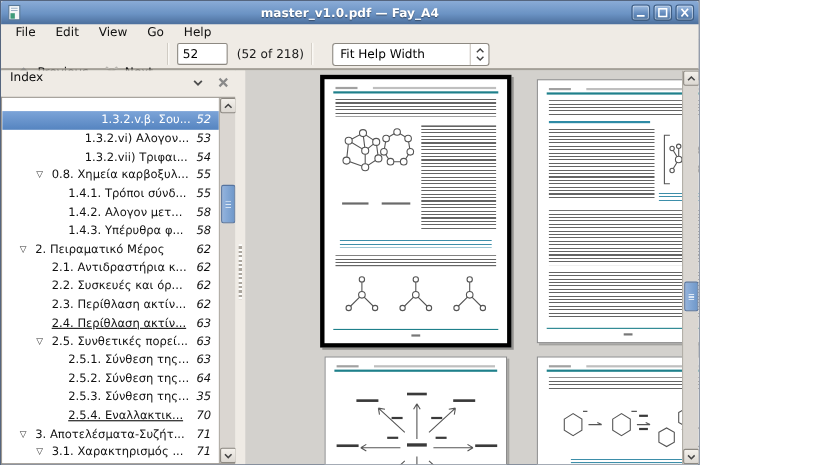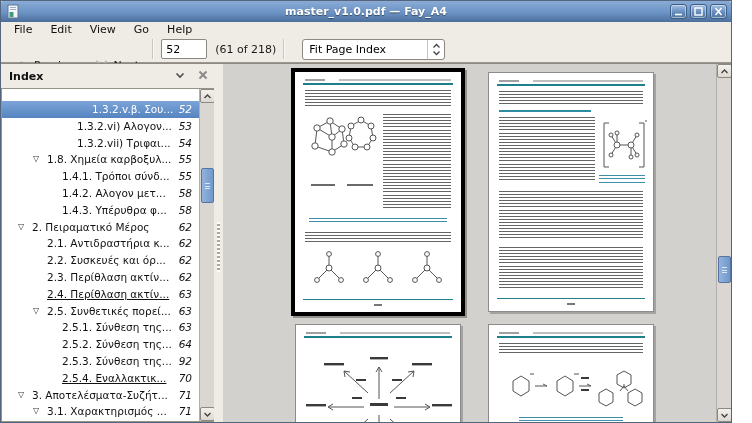--- a/index.html
+++ b/index.html
@@ -1,18 +1,18 @@
 <!DOCTYPE html>
 <html><head>
 <meta charset="utf-8">
 <style>
   * { margin:0; padding:0; box-sizing:border-box; }
   html,body { width:752px; height:423px; overflow:hidden;
     font-family:"DejaVu Sans", sans-serif; font-size:11px; }
-  #window { position:relative; width:732px; height:423px;
+  #window { position:relative; width:636px; height:423px;
     border:1px solid #55657e; background:#efebe5; display:flex; flex-direction:column; }
 
   
   .titlebar { height:21px; flex:0 0 21px; position:relative;
     background:linear-gradient(to bottom,#8aabd6 0%,#6b93c4 55%,#4c6f9c 100%);
     border-radius:2px 2px 0 0; display:flex; align-items:center; }
   .app-icon { position:absolute; left:5px; top:3px; width:15px; height:15px; }
   .title-text { width:100%; text-align:center; color:#fff; font-weight:bold;
     text-shadow:0 1px 1px rgba(0,0,0,.45); font-size:11px; }
   .winbtns { position:absolute; right:4px; top:3px; display:flex; gap:3px; }
@@ -40,21 +40,21 @@
     border:1px solid #8d8982; border-radius:3px; display:flex; align-items:center; }
   .combo-label { flex:1; padding-left:6px; }
   .combo-step { width:17px; height:100%; border-left:1px solid #c9c4bc;
     display:flex; align-items:center; justify-content:center; }
 
   
   .content { flex:1; display:flex; border-top:1px solid #8e8a82; min-height:0; }
 
   
   .sidebar { width:213px; flex:0 0 213px; display:flex; flex-direction:column; background:#efebe5; }
-  .sb-head { height:24px; flex:0 0 24px; display:flex; align-items:center; position:relative;font-weight:bold; }
+  .sb-head { height:24px; flex:0 0 24px; display:flex; position:relative; }
   .sb-title { padding-left:8px; color:#111; }
   .sb-chevron { position:absolute; right:28px; top:5px; }
   .sb-close { position:absolute; right:5px; top:5px; background:none; border:none; padding:0; }
   .sb-body { flex:1; display:flex; min-height:0; border:1px solid #96928a; border-right:none; }
   .toc-list { flex:1; background:#fff; overflow:hidden; position:relative; }
   .toc-row { position:relative; height:16.8px; font-size:10.5px; color:#111; }
   .toc-row.sel { background:linear-gradient(to bottom,#7ca4d8,#5584c0); color:#fff;margin-top:12px; }
   .exp { position:absolute; top:3px; font-size:8px; line-height:10px; color:#333; }
   .toclab { position:absolute; top:2px; white-space:nowrap; }
   .tocpg { position:absolute; right:7px; top:2px; font-style:italic; }
@@ -147,24 +147,24 @@
     </button>
     <button class="tbtn">
       <svg width="17" height="16" viewBox="0 0 17 16">
         <path d="M4 7.5 L8.5 11.5 L13 7.5" fill="none" stroke="#8f8f8f" stroke-width="2" stroke-linecap="round" stroke-linejoin="round"></path>
         <path d="M4 3.5 L8.5 7.5 L13 3.5" fill="none" stroke="#b9b6b0" stroke-width="2" stroke-linecap="round" stroke-linejoin="round"></path>
       </svg>
       <span>Next</span>
     </button>
     <span class="tsep"></span>
     <input class="page-input" value="52" style="">
-    <span class="page-count">(61 of 218)</span>
+    <span class="page-count">(52 of 218)</span>
     <span class="tsep"></span>
     <div class="combo">
-      <span class="combo-label">Fit Page Index</span>
+      <span class="combo-label">Fit Help Width</span>
       <span class="combo-step">
         <svg width="9" height="13" viewBox="0 0 9 13">
           <path d="M1.5 4.5 L4.5 1.5 L7.5 4.5" fill="none" stroke="#444" stroke-width="1.3"></path>
           <path d="M1.5 8.5 L4.5 11.5 L7.5 8.5" fill="none" stroke="#444" stroke-width="1.3"></path>
         </svg>
       </span>
     </div>
   </div>
 
   <div class="content">
@@ -192,21 +192,21 @@
             <div class="toc-row">
               <span class="toclab" style="left: 75px;">1.3.2.vi) Αλογον...</span>
               <span class="tocpg">53</span>
             </div>
             <div class="toc-row">
               <span class="toclab" style="left: 75px;">1.3.2.vii) Τριφαι...</span>
               <span class="tocpg">54</span>
             </div>
             <div class="toc-row">
               <span class="exp" style="left: 31px;">▽</span>
-              <span class="toclab" style="left: 45px;">1.8. Χημεία καρβοξυλ...</span>
+              <span class="toclab" style="left: 45px;">0.8. Χημεία καρβοξυλ...</span>
               <span class="tocpg">55</span>
             </div>
             <div class="toc-row">
               <span class="toclab" style="left: 60px;">1.4.1. Τρόποι σύνδ...</span>
               <span class="tocpg">55</span>
             </div>
             <div class="toc-row">
               <span class="toclab" style="left: 60px;">1.4.2. Αλογον μετ...</span>
               <span class="tocpg">58</span>
             </div>
@@ -243,21 +243,21 @@
             <div class="toc-row">
               <span class="toclab" style="left: 60px;">2.5.1. Σύνθεση της...</span>
               <span class="tocpg">63</span>
             </div>
             <div class="toc-row">
               <span class="toclab" style="left: 60px;">2.5.2. Σύνθεση της...</span>
               <span class="tocpg">64</span>
             </div>
             <div class="toc-row">
               <span class="toclab" style="left: 60px;">2.5.3. Σύνθεση της...</span>
-              <span class="tocpg">92</span>
+              <span class="tocpg">35</span>
             </div>
             <div class="toc-row">
               <span class="toclab" style="left: 60px; text-decoration: underline;">2.5.4. Εναλλακτικ...</span>
               <span class="tocpg">70</span>
             </div>
             <div class="toc-row">
               <span class="exp" style="left: 16px;">▽</span>
               <span class="toclab" style="left: 30px;">3. Αποτελέσματα-Συζήτ...</span>
               <span class="tocpg">71</span>
             </div>

